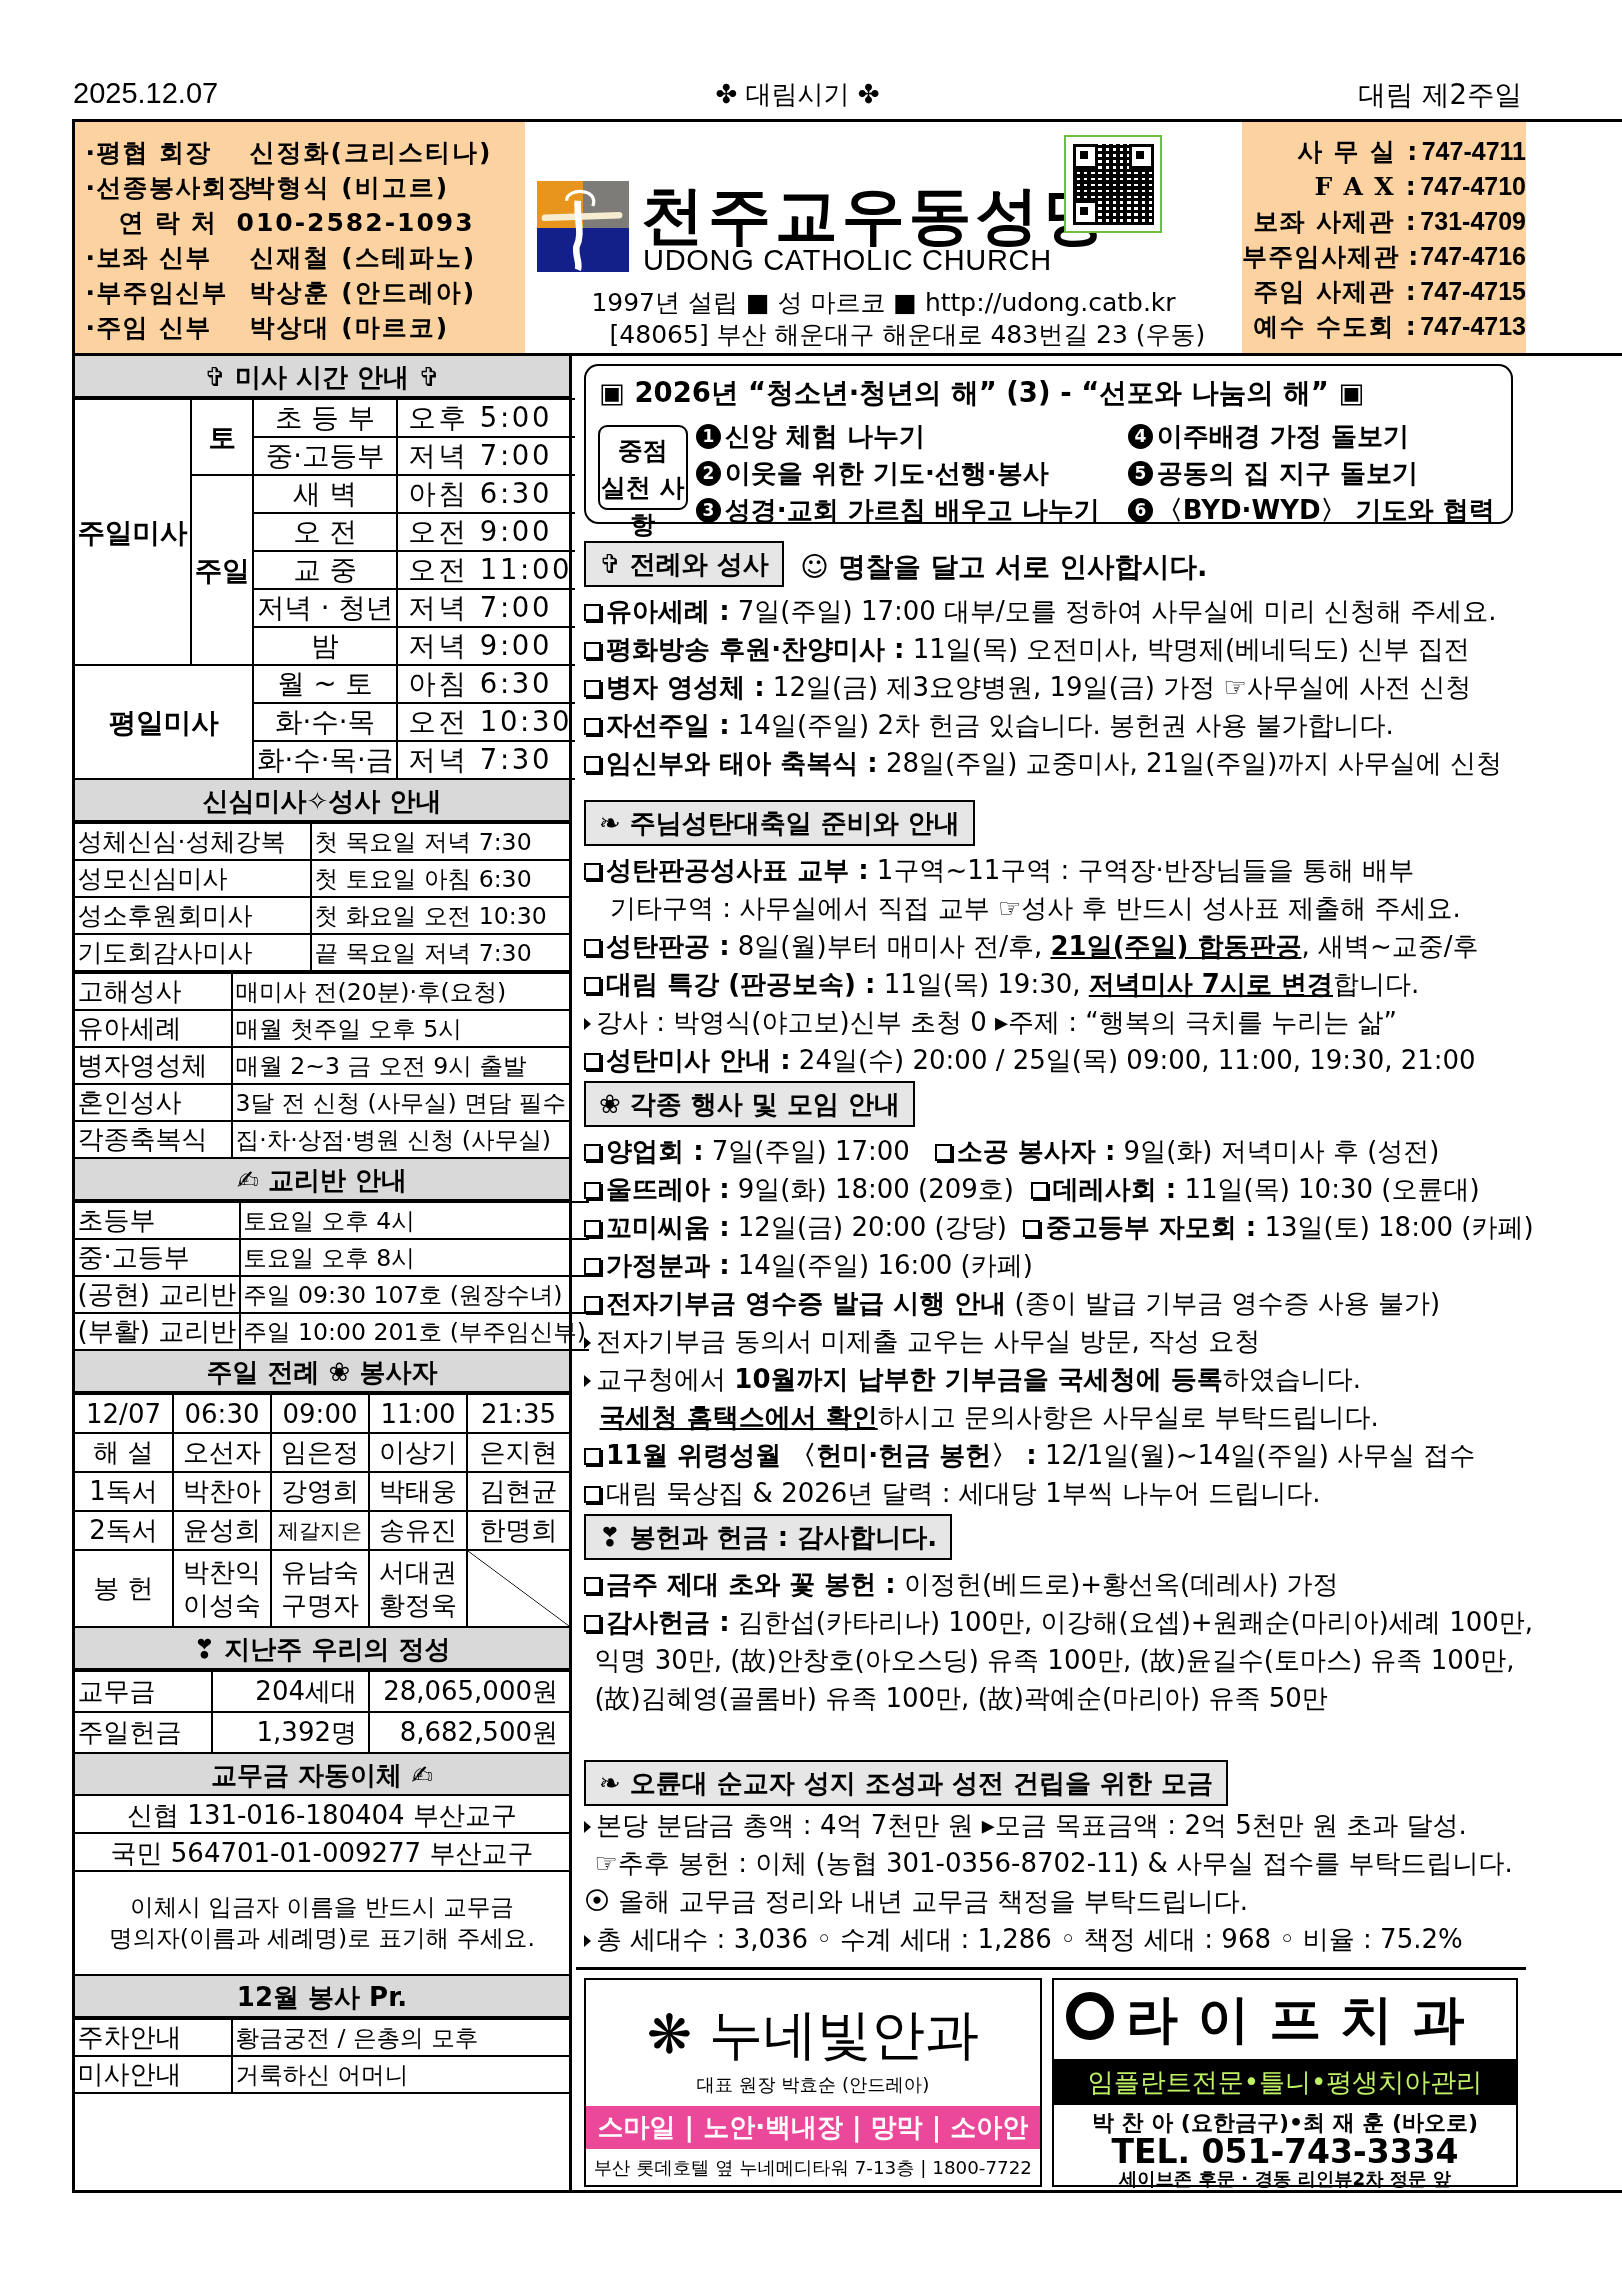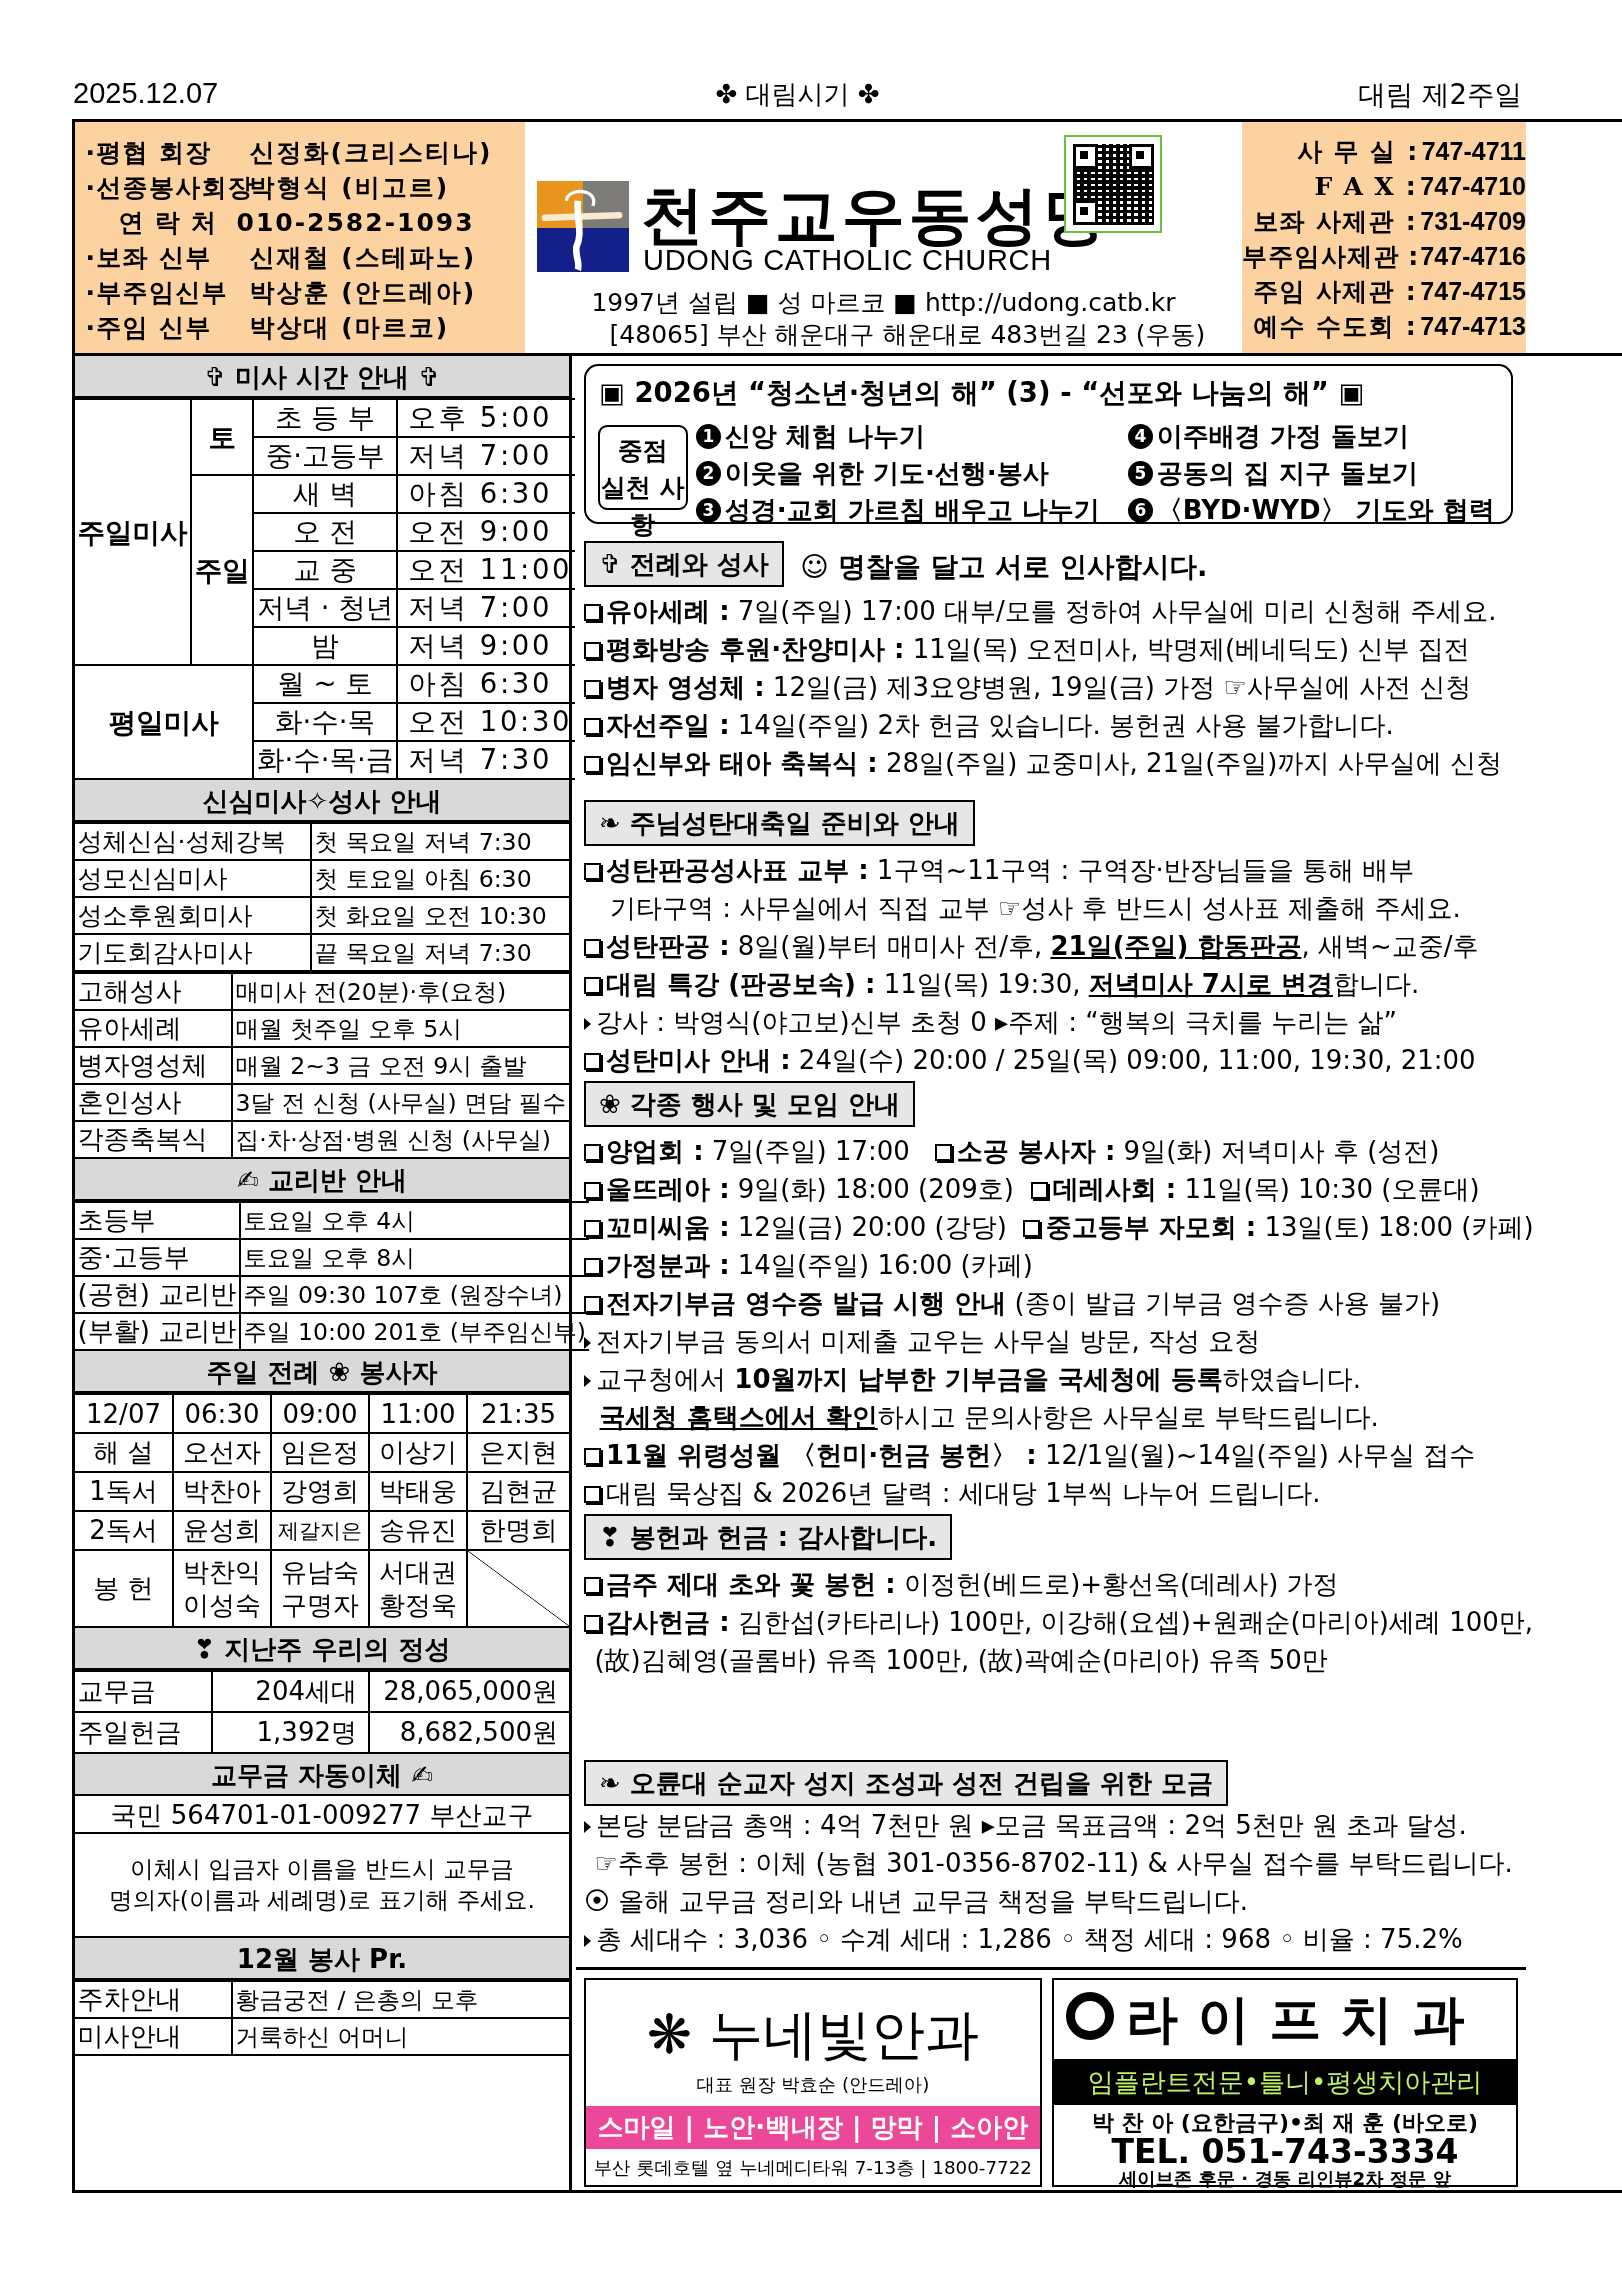--- a/index.html
+++ b/index.html
@@ -366,20 +366,21 @@
       <tr>
         <td style="text-align:justify;text-align-last:justify">주일헌금</td>
         <td class="num">1,392명</td>
         <td class="num">8,682,500원</td>
       </tr>
     </tbody>
       </table>
 
     <div class="sec-head">교무금 자동이체 ✍</div>
     <div class="autopay">
+      <div class="line">신협  131-016-180404     부산교구</div>
       <div class="line">국민  564701-01-009277  부산교구</div>
       <div class="note">
         <div>이체시 입금자 이름을 반드시 교무금</div>
         <div>명의자(이름과 세례명)로 표기해 주세요.</div>
       </div>
     </div>
 
     <div class="sec-head">12월 봉사 Pr.</div>
     <table class="kv edge">
       <tbody>
@@ -446,20 +447,21 @@
       <div class="item" style="padding-left:15.7px"><span class="u">국세청 홈택스에서 확인</span><span>하시고 문의사항은 사무실로 부탁드립니다.</span></div>
       <div class="item"><span class="chk"></span><span class="b">11월 위령성월 〈헌미·헌금 봉헌〉 :</span><span> 12/1일(월)~14일(주일) 사무실 접수</span></div>
       <div class="item b"><span class="chk"></span><span>대림 묵상집 &amp; 2026년 달력 : 세대당 1부씩 나누어 드립니다.</span></div>
     </div>
 
     <div class="rsec" style="top:1158px">
       <span class="tab">❣ 봉헌과 헌금 : 감사합니다.</span>
       <div style="height:5.2px"></div>
       <div class="item"><span class="chk"></span><span class="b">금주 제대 초와 꽃 봉헌 :</span><span> 이정헌(베드로)+황선옥(데레사) 가정</span></div>
       <div class="item"><span class="chk"></span><span class="b">감사헌금 :</span><span> 김한섭(카타리나) 100만, 이강해(요셉)+원쾌순(마리아)세례 100만,</span></div>
+      <div class="item" style="padding-left:10.5px">익명 30만, (故)안창호(아오스딩) 유족 100만, (故)윤길수(토마스) 유족 100만,</div>
       <div class="item" style="padding-left:10.5px">(故)김혜영(골롬바) 유족 100만, (故)곽예순(마리아) 유족 50만</div>
     </div>
 
     <div class="rsec" style="top:1404px">
       <span class="tab">❧ 오륜대 순교자 성지 조성과 성전 건립을 위한 모금</span>
       <div class="item b"><span class="tri"></span><span>본당 분담금 총액 : 4억 7천만 원  ▸모금 목표금액 : 2억 5천만 원 초과 달성.</span></div>
       <div class="item b" style="padding-left:10.5px">☞추후 봉헌 : 이체 (농협 301-0356-8702-11) &amp; 사무실 접수를 부탁드립니다.</div>
       <div class="item b">⦿ 올해 교무금 정리와 내년 교무금 책정을 부탁드립니다.</div>
       <div class="item b"><span class="tri"></span><span>총 세대수 : 3,036  ◦ 수계 세대 : 1,286  ◦ 책정 세대 : 968  ◦ 비율 : 75.2%</span></div>
     </div>

